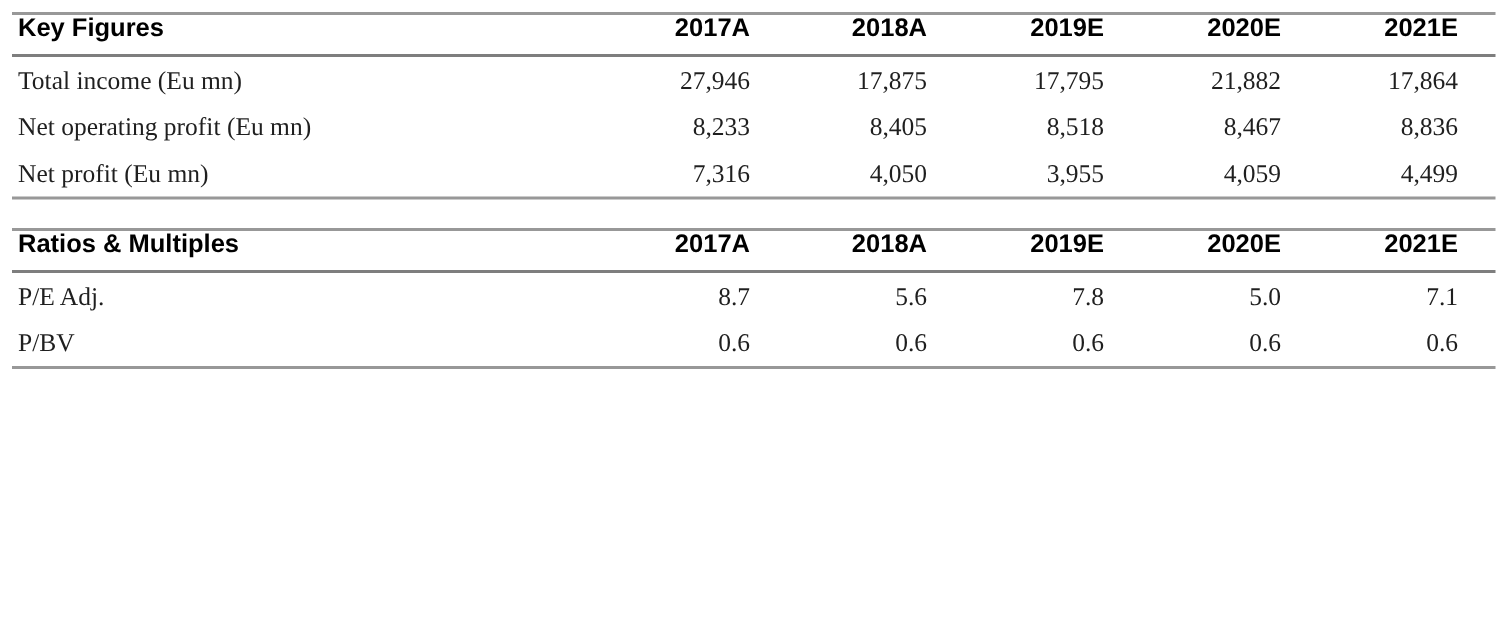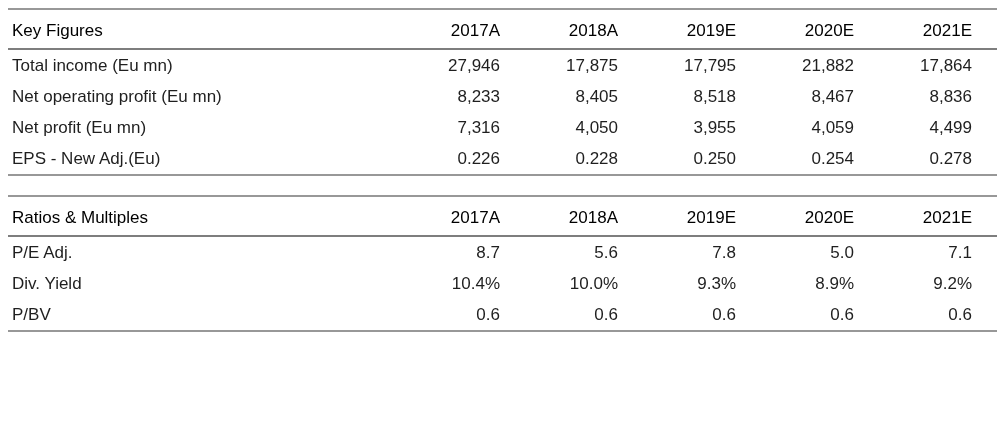--- a/index.html
+++ b/index.html
@@ -23,29 +23,30 @@
     margin: 0 8px;
   }
   table.fin-table th,
   table.fin-table td {
     font-size: 17px;
     line-height: 1;
     white-space: nowrap;
   }
   
   table.fin-table thead th {
-    font-weight: normal;
+    font-weight: bold;
     color: #000000;
     border-top: 2.5px solid #989898;
     border-bottom: 2.5px solid #7e7e7e;
-    padding: 12px 0 9px 0;
+    padding: 0 0 9px 0;
   }
   
   table.fin-table tbody td {
     padding: 7px 0 7px 0;
+    font-family: Liberation Serif, serif;
   }
   
   table.fin-table tbody tr:last-child td {
     border-bottom: 2.5px solid #989898;
   }
   
   table.fin-table th:first-child,
   table.fin-table td:first-child {
     text-align: left;
     padding-left: 4px;
@@ -97,28 +98,20 @@
           <td>8,836</td>
         </tr>
         <tr>
           <td>Net profit (Eu mn)</td>
           <td>7,316</td>
           <td>4,050</td>
           <td>3,955</td>
           <td>4,059</td>
           <td>4,499</td>
         </tr>
-        <tr>
-          <td>EPS - New Adj.(Eu)</td>
-          <td>0.226</td>
-          <td>0.228</td>
-          <td>0.250</td>
-          <td>0.254</td>
-          <td>0.278</td>
-        </tr>
       </tbody>
     </table>
 
   <div class="section-gap"></div>
 
   <table class="fin-table">
       <thead>
         <tr>
           <th>Ratios &amp; Multiples</th>
           <th>2017A</th>
@@ -131,28 +124,20 @@
       <tbody>
         <tr>
           <td>P/E Adj.</td>
           <td>8.7</td>
           <td>5.6</td>
           <td>7.8</td>
           <td>5.0</td>
           <td>7.1</td>
         </tr>
         <tr>
-          <td>Div. Yield</td>
-          <td>10.4%</td>
-          <td>10.0%</td>
-          <td>9.3%</td>
-          <td>8.9%</td>
-          <td>9.2%</td>
-        </tr>
-        <tr>
           <td>P/BV</td>
           <td>0.6</td>
           <td>0.6</td>
           <td>0.6</td>
           <td>0.6</td>
           <td>0.6</td>
         </tr>
       </tbody>
     </table>
 </div>

